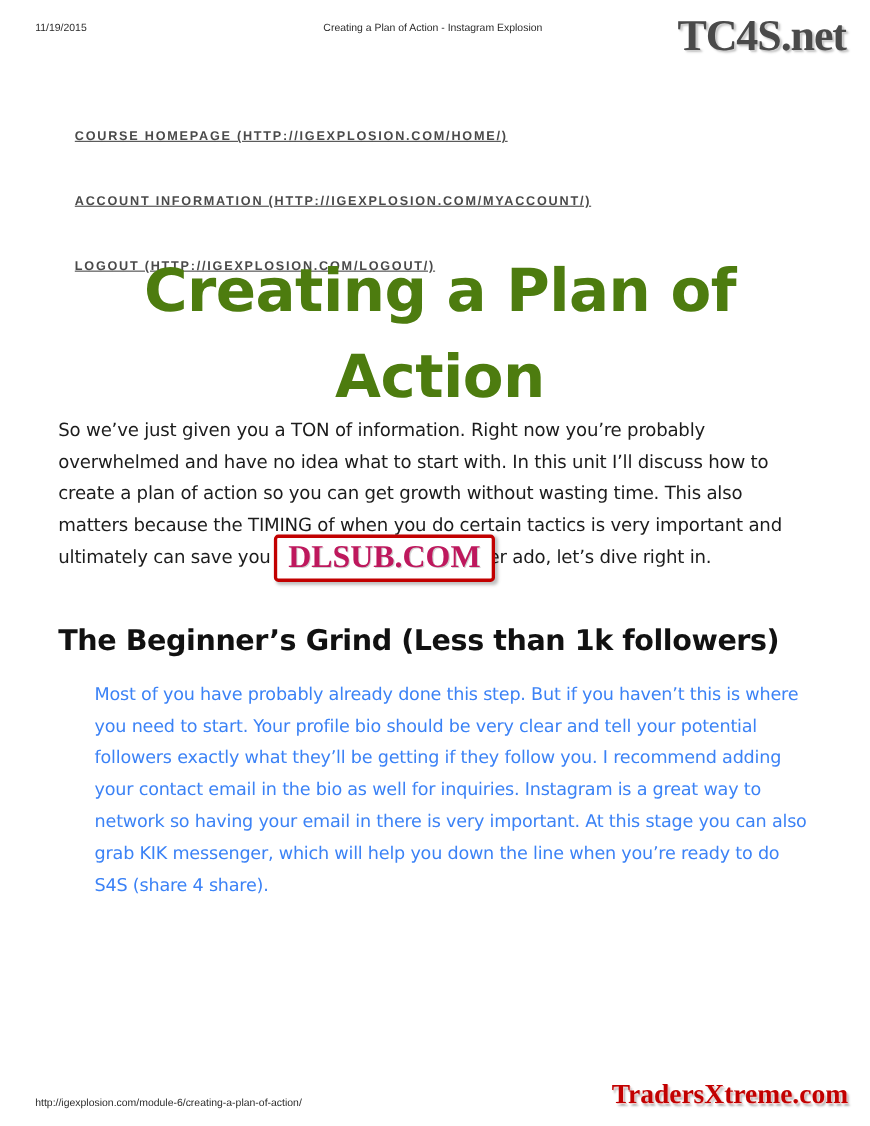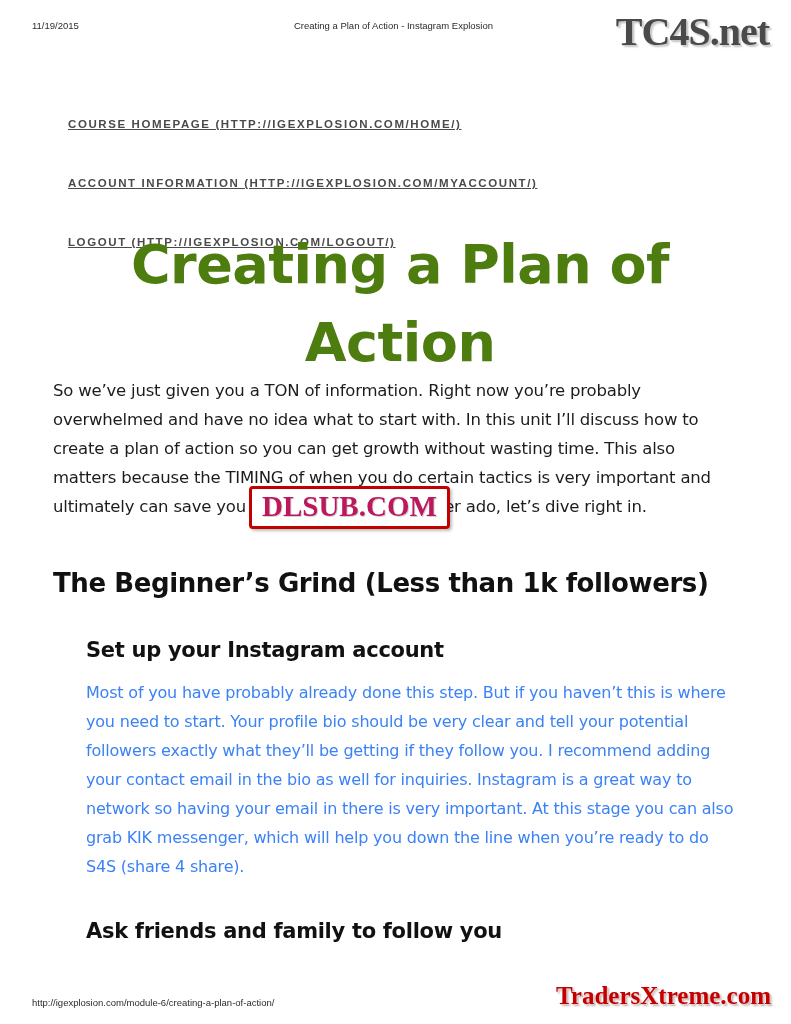--- a/index.html
+++ b/index.html
@@ -190,24 +190,22 @@
   </div>
 
   <h1 class="headline">Creating a Plan of Action</h1>
 
   <div class="content">
     <p class="intro">So we’ve just given you a TON of information. Right now you’re probably overwhelmed and have no idea what to start with. In this unit I’ll discuss how to create a plan of action so you can get growth without wasting time. This also matters because the TIMING of when you do certain tactics is very important and ultimately can save you money. So without further ado, let’s dive right in.</p>
 
     <h2 class="section">The Beginner’s Grind (Less than 1k followers)</h2>
 
     <div class="indent">
-      <h3 class="subsection">Set up your Instagram account</h3>
       <p class="body">Most of you have probably already done this step. But if you haven’t this is where you need to start. Your profile bio should be very clear and tell your potential followers exactly what they’ll be getting if they follow you. I recommend adding your contact email in the bio as well for inquiries. Instagram is a great way to network so having your email in there is very important. At this stage you can also grab KIK messenger, which will help you down the line when you’re ready to do S4S (share 4 share).</p>
 
-      <h3 class="subsection">Ask friends and family to follow you</h3>
     </div>
   </div>
 
   <div class="wm-dlsub">DLSUB.COM</div>
   <div class="wm-traders">TradersXtreme.com</div>
 
   <div class="footer-url">http://igexplosion.com/module-6/creating-a-plan-of-action/</div>
 </div>
 
 </body></html>

